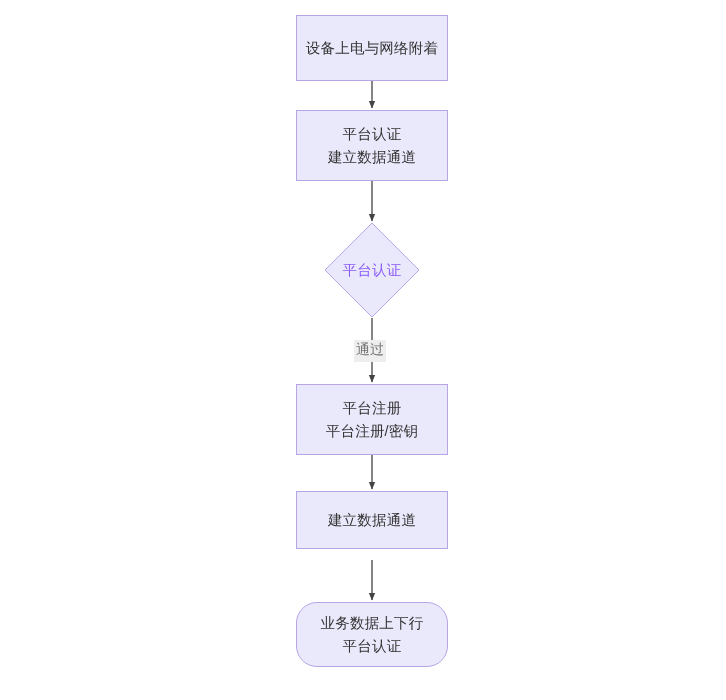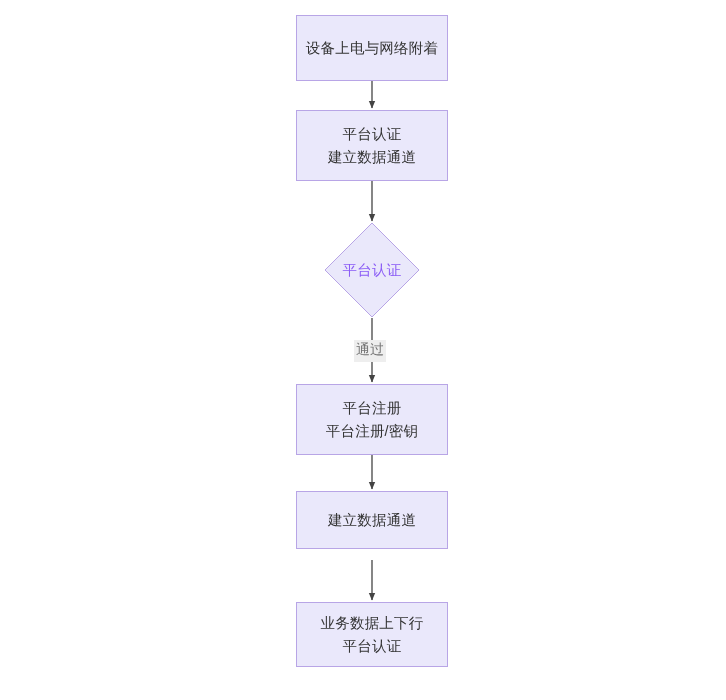--- a/index.html
+++ b/index.html
@@ -121,18 +121,18 @@
 
   <div class="node" style="left:296px; top:384px; width:152px; height:71px;">
     <span class="line">平台注册</span>
     <span class="line">平台注册/密钥</span>
   </div>
 
   <div class="node" style="left:296px; top:491px; width:152px; height:58px;gap:32px;">
     <span class="line">建立数据通道</span>
   </div>
 
-  <div class="node" style="left:296px; top:602px; width:152px; height:65px;">
+  <div class="node" style="left:296px; top:602px; width:152px; height:65px;border-radius:21px;">
     <span class="line">业务数据上下行</span>
     <span class="line">平台认证</span>
   </div>
 
 </div>
 
 </body></html>

